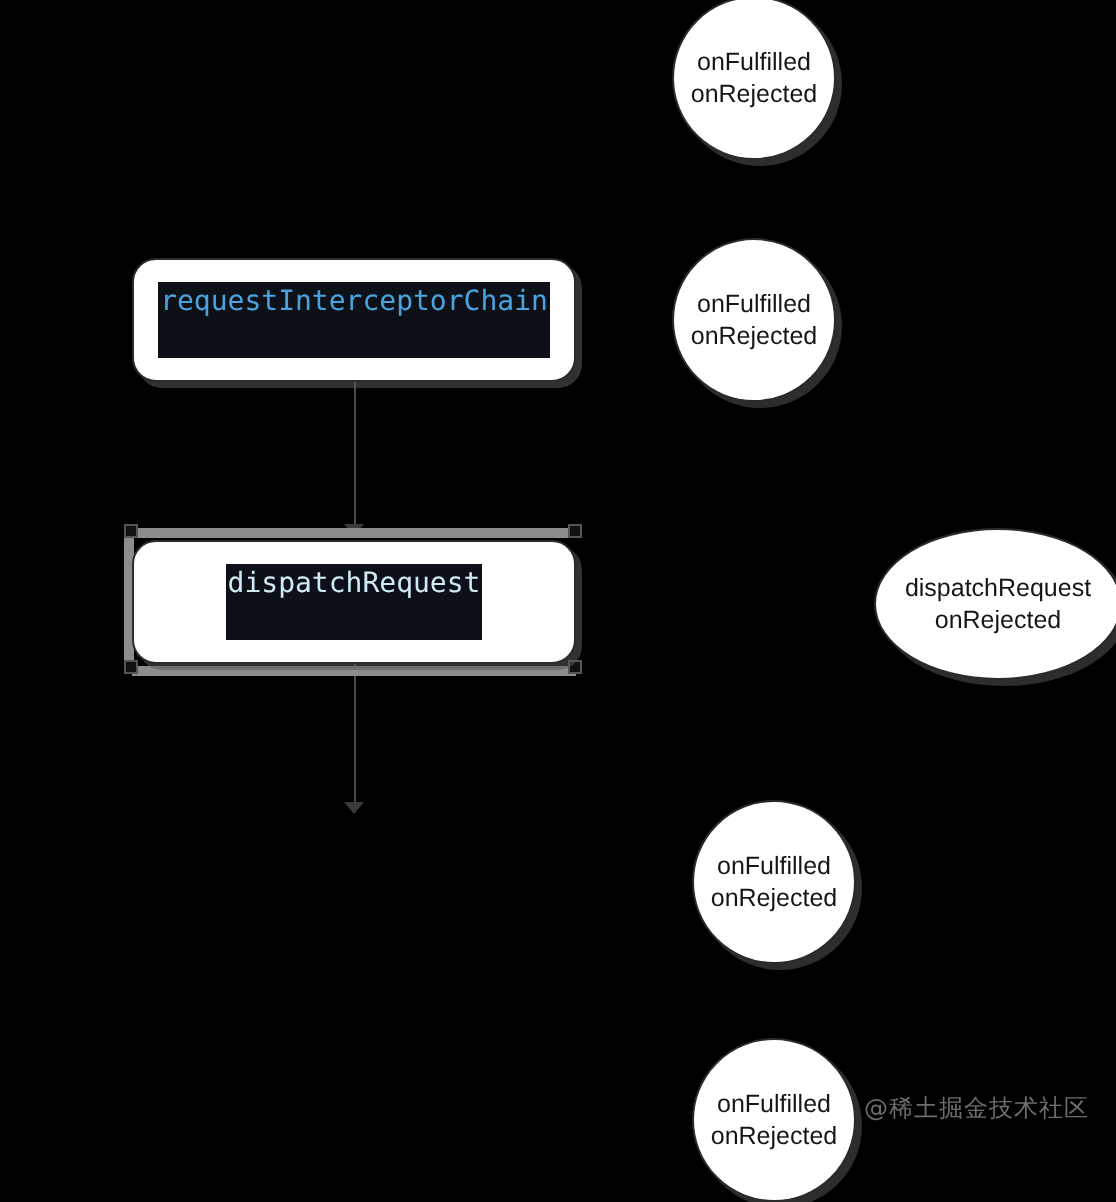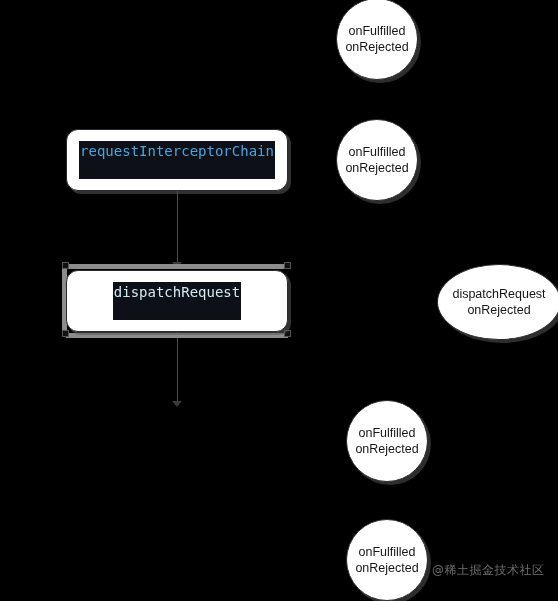--- a/index.html
+++ b/index.html
@@ -169,15 +169,15 @@
   <div class="node-circle" style="left:346px; top:519px; width:82px; height:82px;">
     <span>onFulfilled</span>
     <span>onRejected</span>
   </div>
 
   <div class="node-ellipse" style="left:437px; top:264px; width:124px; height:76px;">
     <span>dispatchRequest</span>
     <span>onRejected</span>
   </div>
 
-  <div id="watermark" style="left:432px; top:562px;">@稀土掘金技术社区</div>
+  <div id="watermark" style="left:432px; top:546px;">@稀土掘金技术社区</div>
 
 </div>
 
 </body></html>

